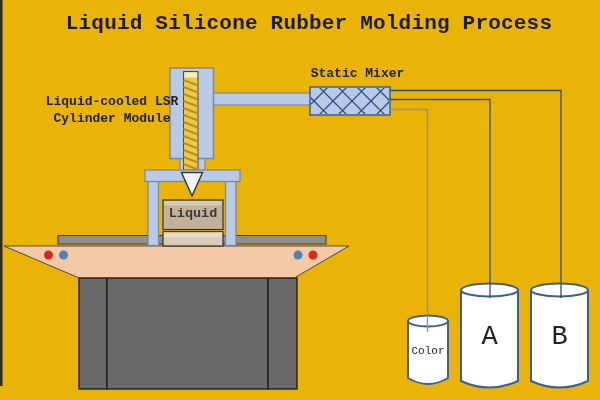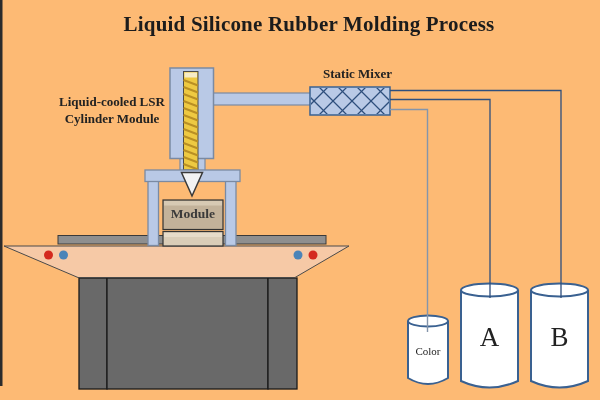--- a/index.html
+++ b/index.html
@@ -1,18 +1,18 @@
 <!DOCTYPE html>
 <html style="--light_blue: #b9c9e6; --blue_border: #7a8aa3; --steel_blue: #3a6191; --line_dark: #2e4f7d; --line_light: #8495ab; --screw_yellow: #eec942; --screw_stripe: #b98f24; --screw_cap: #f6ecc8; --mould_tan: #c3b29a; --mould_tan_light: #dacdb8; --table_peach: #f6c9a6; --rail_gray: #8f8f8f; --base_gray: #696969; --dot_red: #d42a1e; --dot_blue: #4b84b8; --nozzle_white: #f2f2f2; --text: #222222;"><head>
 <meta charset="utf-8">
 <style>
   html,body{margin:0;padding:0;background:#fff;}
   #stage{
-    position:relative;width:600px;height:400px;background:#fdba74;overflow:hidden;
-    font-family:Liberation Serif, serif;color:var(--text,#222);
+    position:relative;width:600px;height:400px;background:#eab308;overflow:hidden;
+    font-family:Liberation Mono, monospace;color:var(--text,#222);
   }
   #stage svg{position:absolute;left:0;top:0;}
   .lbl{position:absolute;text-align:center;color:var(--text,#222);}
   .title{top:12px;left:18px;width:582px;font-size:21px;font-weight:700;color:#1c1c1c;letter-spacing:.2px;}
   .module-label{left:37px;top:94px;width:150px;font-size:13px;font-weight:700;line-height:1.3;}
   .mixer-label{left:305px;top:66px;width:105px;font-size:13px;font-weight:700;}
   .mould-label{left:163px;top:206px;width:60px;font-size:13.5px;font-weight:700;color:#3a3a3a;}
   .color-label{left:408px;top:345px;width:40px;font-size:11px;}
   .a-label{left:461px;top:322px;width:57px;font-size:27px;}
   .b-label{left:531px;top:322px;width:57px;font-size:27px;}
@@ -88,17 +88,17 @@
   </svg>
 
   <div class="lbl title">Liquid Silicone Rubber Molding Process</div>
 
   <div class="lbl mixer-label">Static Mixer</div>
 
   <div class="lbl module-label">
     <div>Liquid-cooled LSR</div>
     <div>Cylinder Module</div>
   </div>
-  <div class="lbl mould-label">Module</div>
+  <div class="lbl mould-label">Liquid</div>
   <div class="lbl color-label">Color</div>
   <div class="lbl a-label">A</div>
   <div class="lbl b-label">B</div>
 </div>
 
 </body></html>

